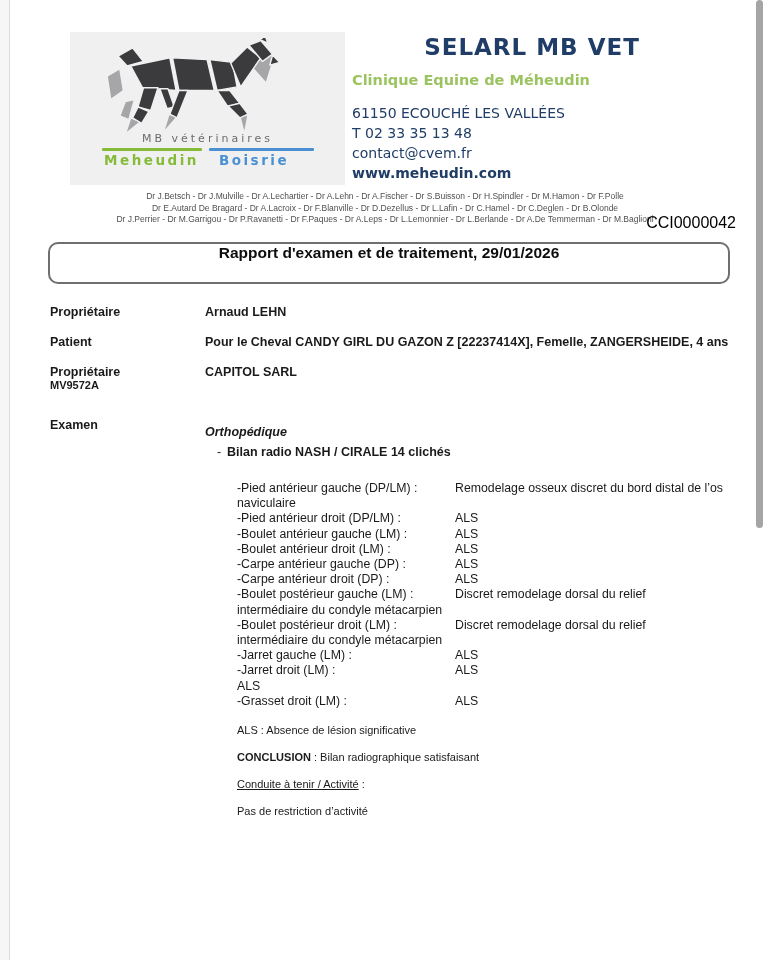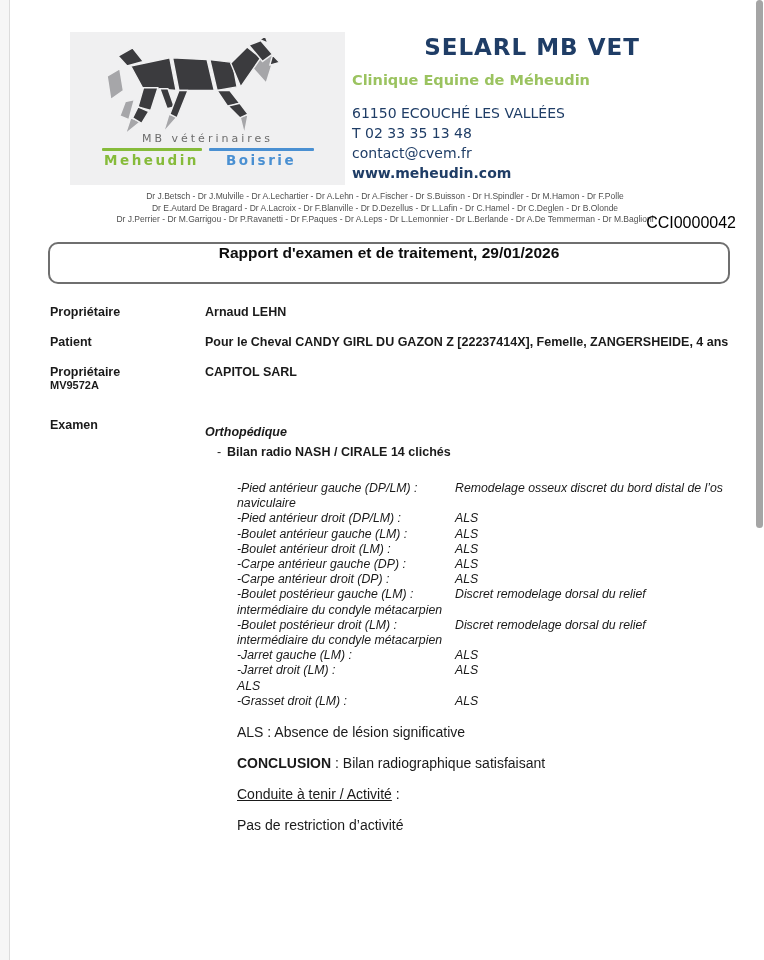--- a/index.html
+++ b/index.html
@@ -17,21 +17,21 @@
   
   .logo-box { position:absolute; left:70px; top:32px; width:275px; height:153px;
     background:#f0f0f1; }
   .logo-box svg { display:block; margin:4px auto 0 auto; }
   .logo-text { width:212px; margin:-4px auto 0 auto; font-family:"DejaVu Sans", sans-serif; }
   .mb-line { text-align:center; font-size:11px; letter-spacing:3px; color:#6c6c6c; }
   .bars { display:flex; gap:7px; margin-top:3px; }
   .bar { height:3px; border-radius:1px; }
   .bar.green { width:100px; background:var(--logo_green,#86bb3a); }
   .bar.blue  { width:105px; background:var(--logo_blue,#4a90d2); }
-  .names { display:flex; gap:7px; margin-top:1px; }
+  .names { display:flex; margin-top:1px; }
   .names span { width:100px; text-align:center; font-size:13.5px; font-weight:bold;
     letter-spacing:2.5px; }
   .names .n-green { color:var(--logo_green,#86bb3a); }
   .names .n-blue  { color:var(--logo_blue,#4a90d2); width:105px; }
 
   .clinic-info { position:absolute; left:352px; top:34px; width:360px;
     font-family:"DejaVu Sans", sans-serif; color:var(--navy,#1f3d66); }
   .clinic-company { text-align:center; font-size:23px; font-weight:bold; letter-spacing:1px; }
   .clinic-name { font-size:14.5px; font-weight:bold; color:var(--clinic_green,#9bc360); margin-top:12px; }
   .clinic-addr { font-size:14px; margin-top:15px; line-height:20px; }
@@ -55,24 +55,24 @@
   .info-row .lab { width:155px; flex:0 0 155px; font-weight:600; }
   .info-row .lab .sub { font-weight:700; font-size:11px; line-height:13px; }
   .info-row .val { font-weight:bold; white-space:nowrap; }
   .exam-row { margin-top:26px; }
   .exam-content { padding-top:7px; }
   .exam-cat { font-weight:bold; font-style:italic; }
   .bullet-line { display:flex; margin-top:6px; }
   .bullet-line .dash { width:22px; flex:0 0 22px; padding-left:12px; }
   .bullet-line .btxt { font-weight:bold; }
   .rad-block { margin-left:32px; margin-top:22px; line-height:15.2px; font-size:12.3px; }
-  .rad-line { display:flex;font-style:italic; }
+  .rad-line { display:flex; }
   .rad-l { width:218px; flex:0 0 218px; }
   .rad-r { white-space:nowrap; }
-  .note-line { margin-left:32px; margin-top:15px; font-size:14px; }
+  .note-line { margin-left:32px; margin-top:15px; font-size:11px; }
   .bold { font-weight:bold; }
   .u { text-decoration:underline; }
 </style>
 </head>
 <body>
 
 <div class="left-gutter"></div>
 <div class="scroll-thumb"></div>
 
 <div class="logo-box">

